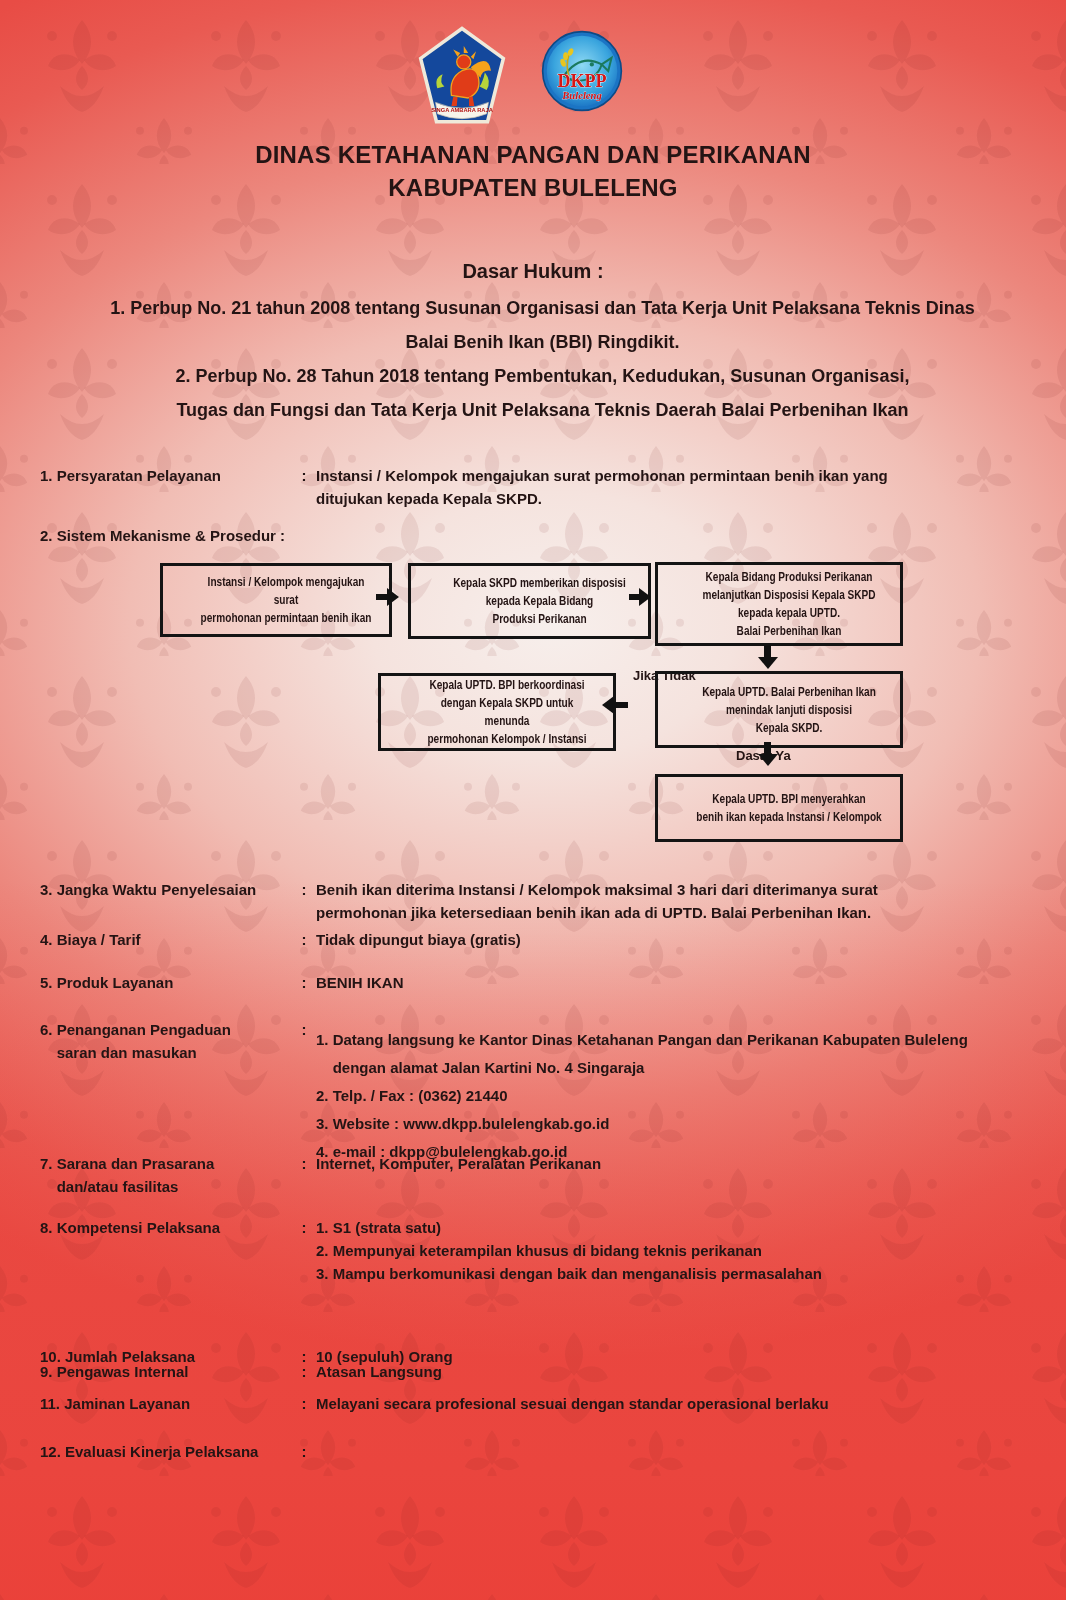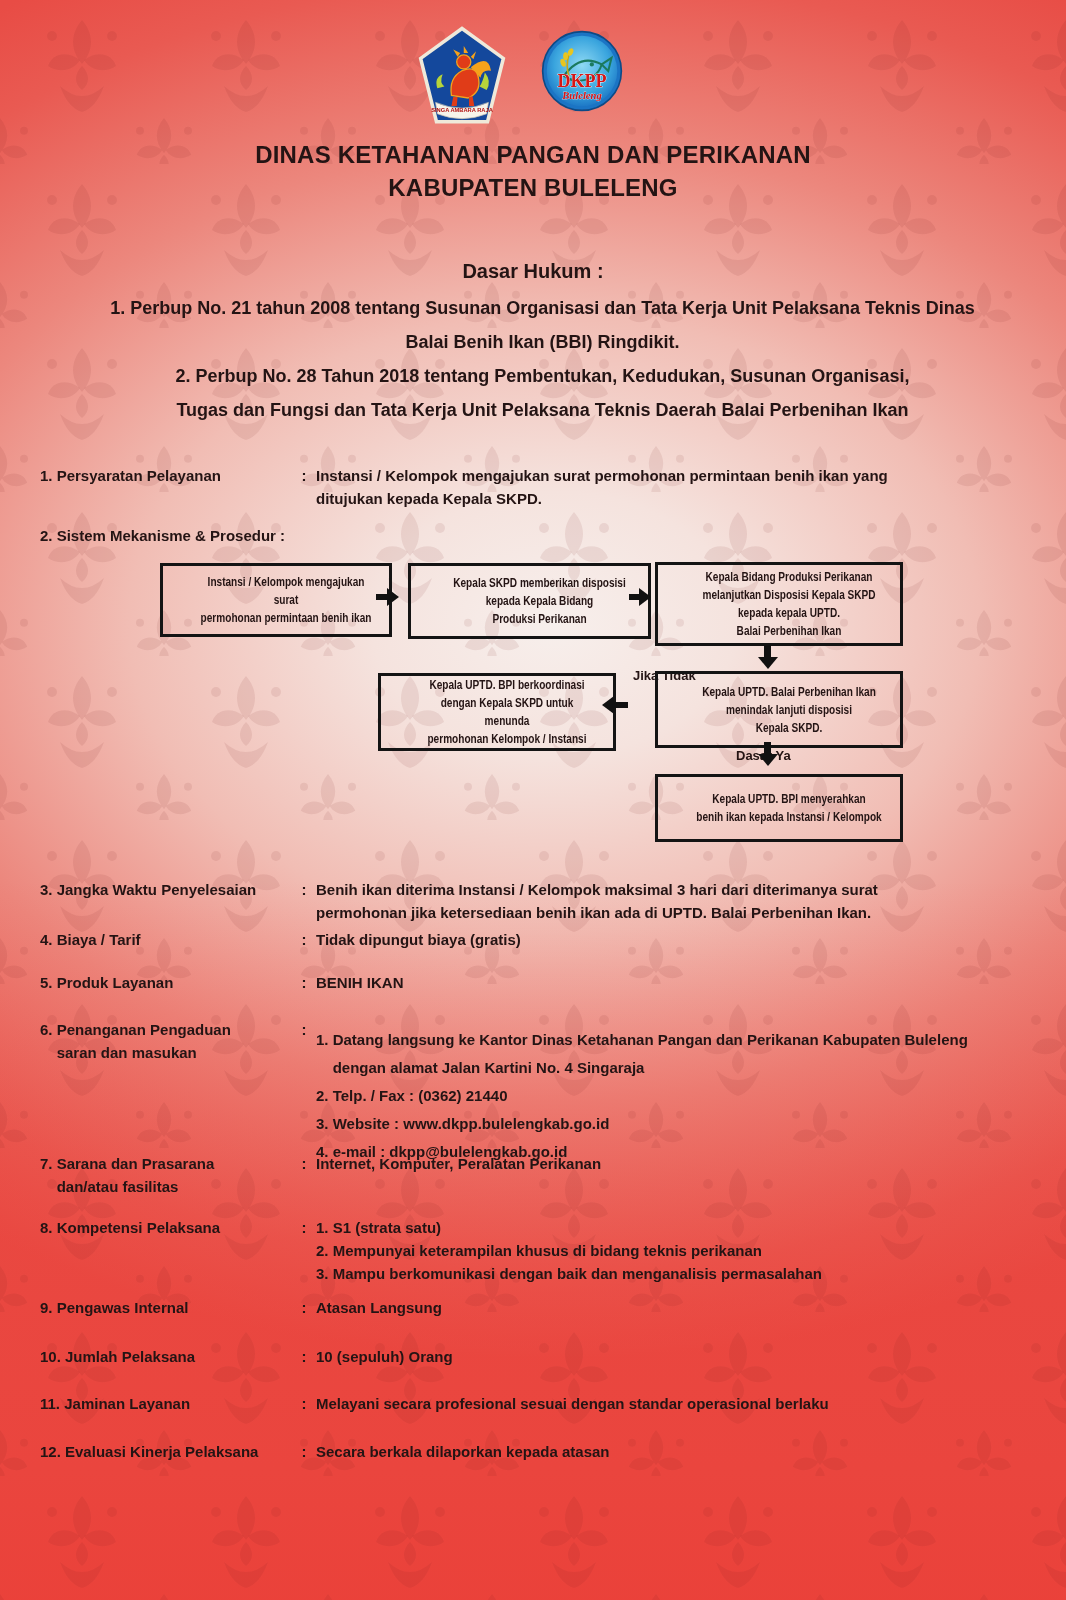--- a/index.html
+++ b/index.html
@@ -224,38 +224,37 @@
     </div>
 
     <div class="item" style="top:1216px">
       <div class="item-label">8. Kompetensi Pelaksana</div>
       <div class="item-colon">:</div>
       <div class="item-value">1. S1 (strata satu)
 2. Mempunyai keterampilan khusus di bidang teknis perikanan
 3. Mampu berkomunikasi dengan baik dan menganalisis permasalahan</div>
     </div>
 
-    <div class="item" style="top:1296px">
+    <div class="item" style="top:1360px">
       <div class="item-label">9. Pengawas Internal</div>
       <div class="item-colon">:</div>
       <div class="item-value">Atasan Langsung</div>
     </div>
 
     <div class="item" style="top:1345px">
       <div class="item-label">10. Jumlah Pelaksana</div>
       <div class="item-colon">:</div>
       <div class="item-value">10 (sepuluh) Orang</div>
     </div>
 
     <div class="item" style="top:1392px">
       <div class="item-label">11. Jaminan Layanan</div>
       <div class="item-colon">:</div>
       <div class="item-value">Melayani secara profesional sesuai dengan standar operasional berlaku</div>
     </div>
 
     <div class="item" style="top:1440px">
       <div class="item-label">12. Evaluasi Kinerja Pelaksana</div>
       <div class="item-colon">:</div>
-      <div class="item-value">Secara berkala dilaporkan kepada atasan</div>
     </div>
 
   </div>
 </div>
 
 </body></html>

